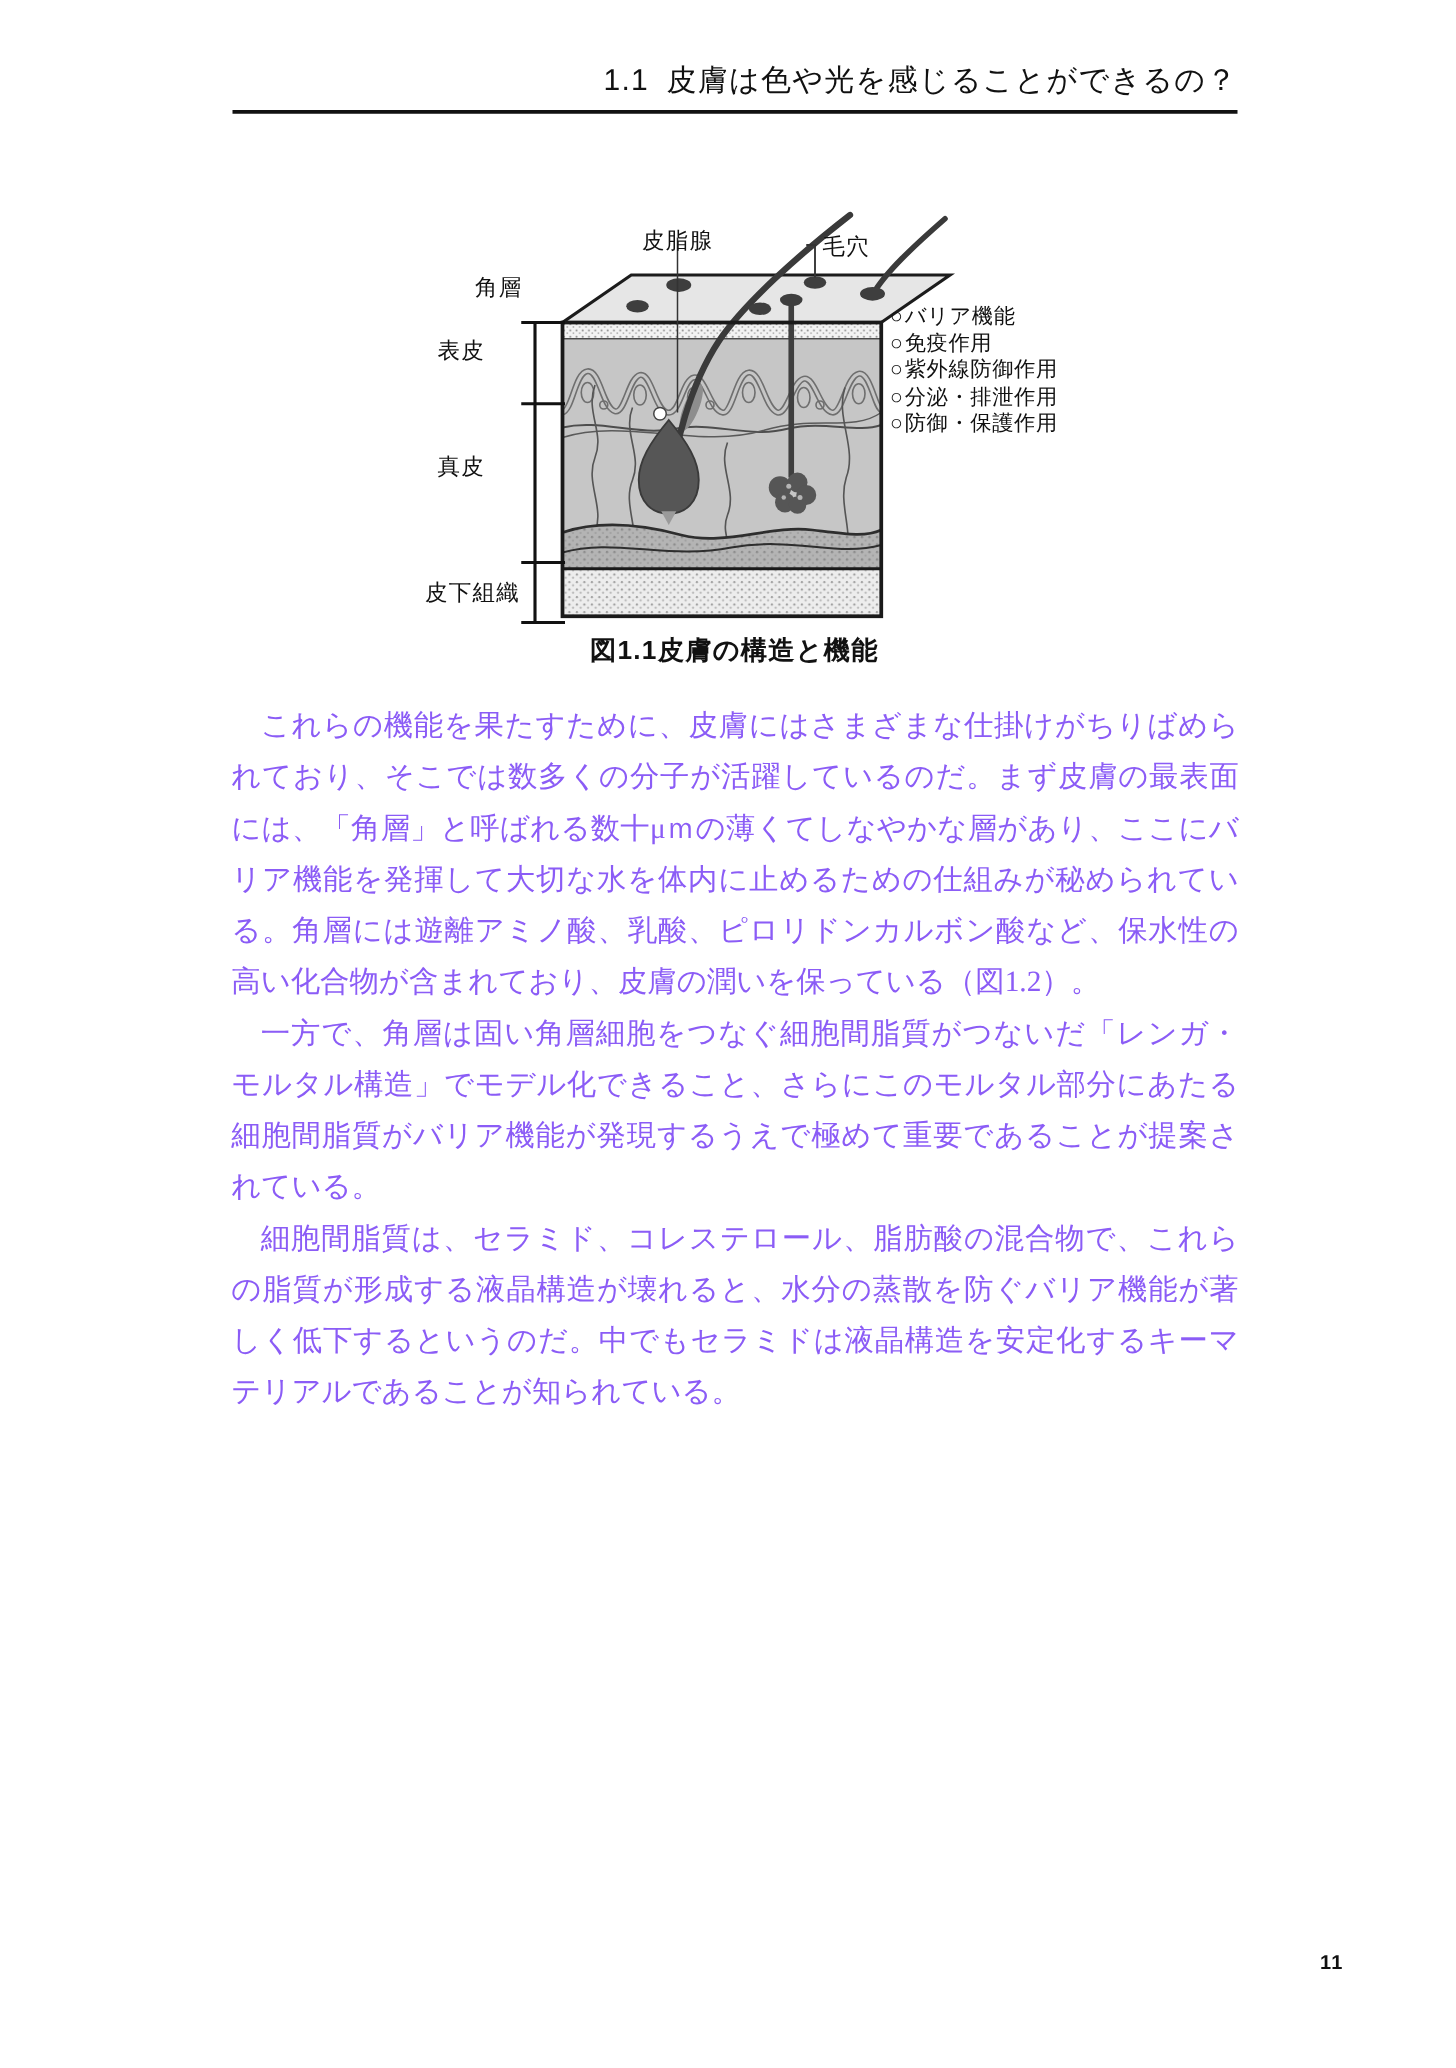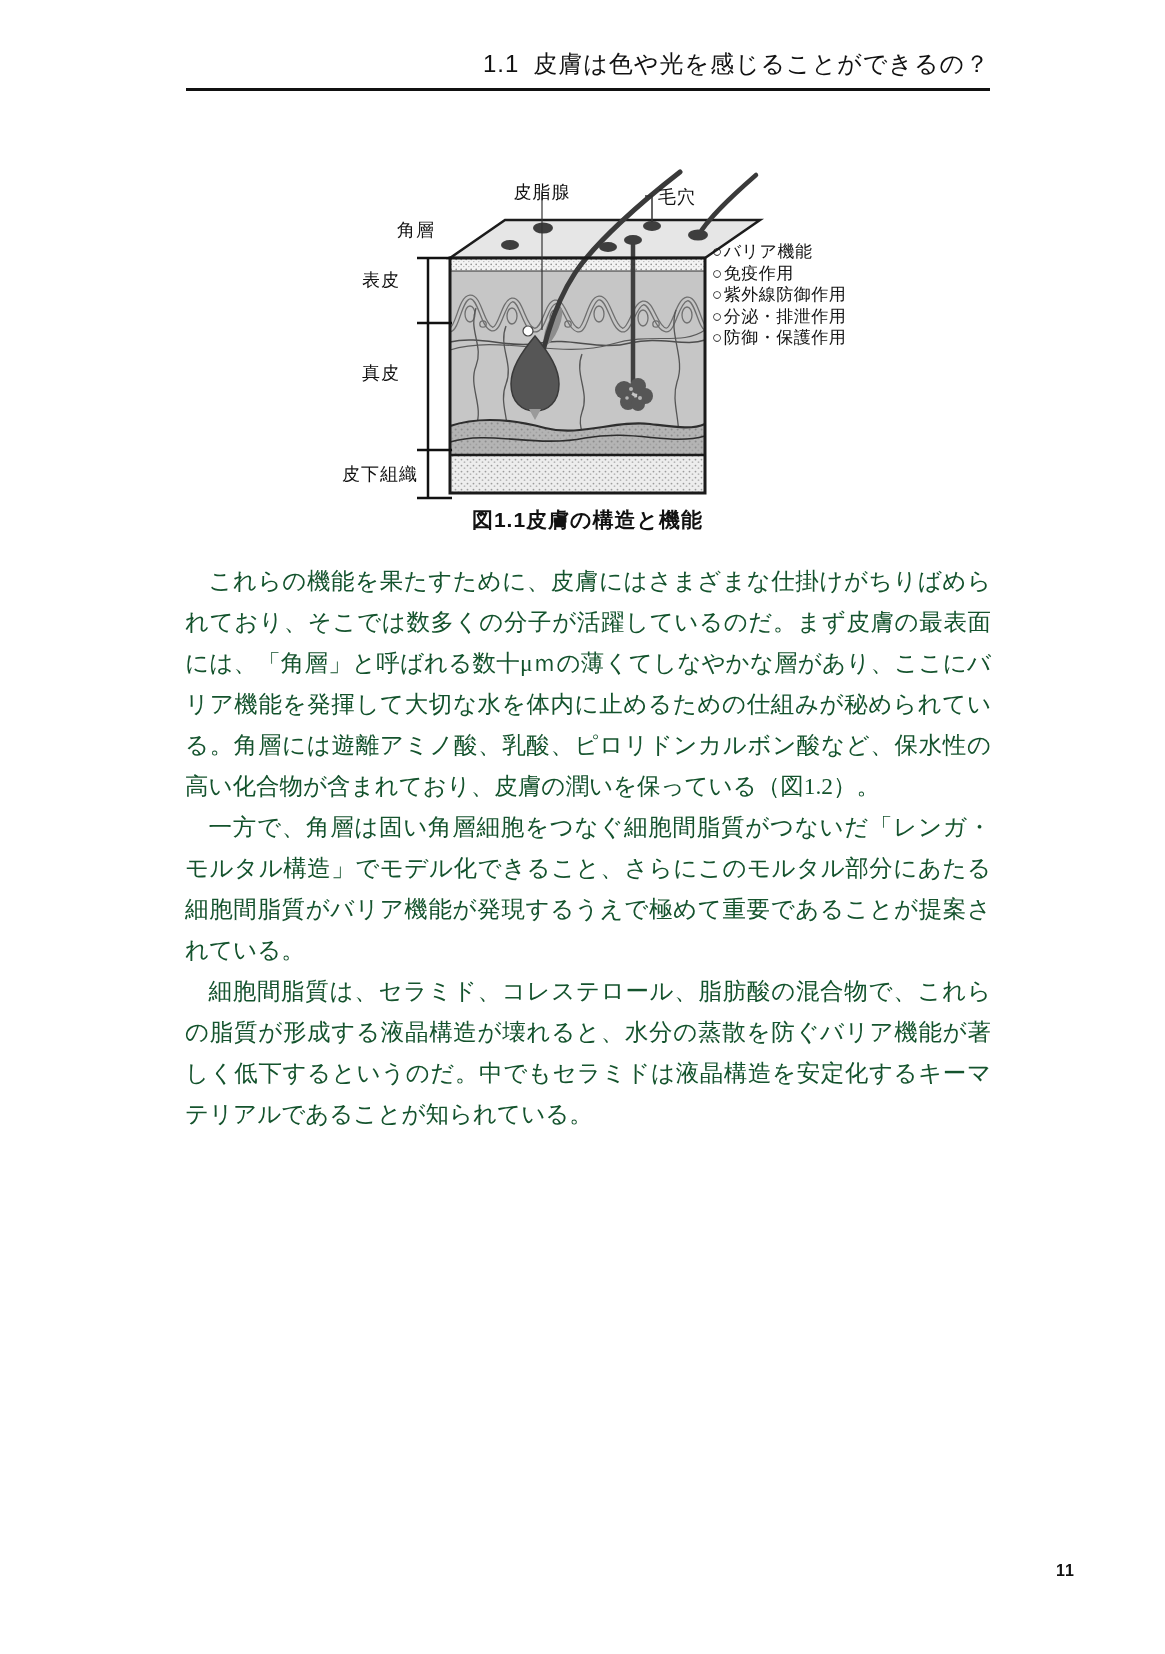--- a/index.html
+++ b/index.html
@@ -16,37 +16,37 @@
   .running-header .sec-num{margin-right:14px;}
   .header-rule{
     position:absolute;left:186px;top:88px;width:804px;height:3px;background:#111;
   }
   
   .figure-wrap{position:absolute;left:340px;top:158px;width:500px;height:350px;}
   .figure-wrap svg{position:absolute;left:0;top:0;}
   .fig-label{
     position:absolute;font-size:18px;color:#111;letter-spacing:1px;white-space:nowrap;
   }
-  .lbl-right{text-align:center;}
+  .lbl-right{text-align:left;}
   .func-list{
     position:absolute;left:372px;top:84px;width:130px;
     font-size:17px;line-height:21.5px;letter-spacing:0.5px;color:#111;
   }
-  .func-item{white-space:nowrap;font-family:Liberation Mono, monospace;}
+  .func-item{white-space:nowrap;}
   .func-item .bullet{margin-right:1px;}
   .figure-caption{
     position:absolute;left:185px;top:506px;width:805px;text-align:center;
     font-weight:bold;font-size:21px;letter-spacing:1px;color:#111;
   }
   .figure-caption .cap-label{}
   
   .body-text{
     position:absolute;left:185px;top:561px;width:806px;
     font-family:"Liberation Serif","DejaVu Serif",serif;
-    font-size:23.5px;line-height:41px;color:#14532d;
+    font-size:23.5px;line-height:41px;color:#8b5cf6;
     text-align:justify;
   }
   .body-text p{margin:0;text-indent:1em;}
   
   .page-number{
     position:absolute;right:90px;top:1562px;
     font-size:16px;font-weight:bold;color:#111;letter-spacing:1px;
   }
 </style>
 </head>

